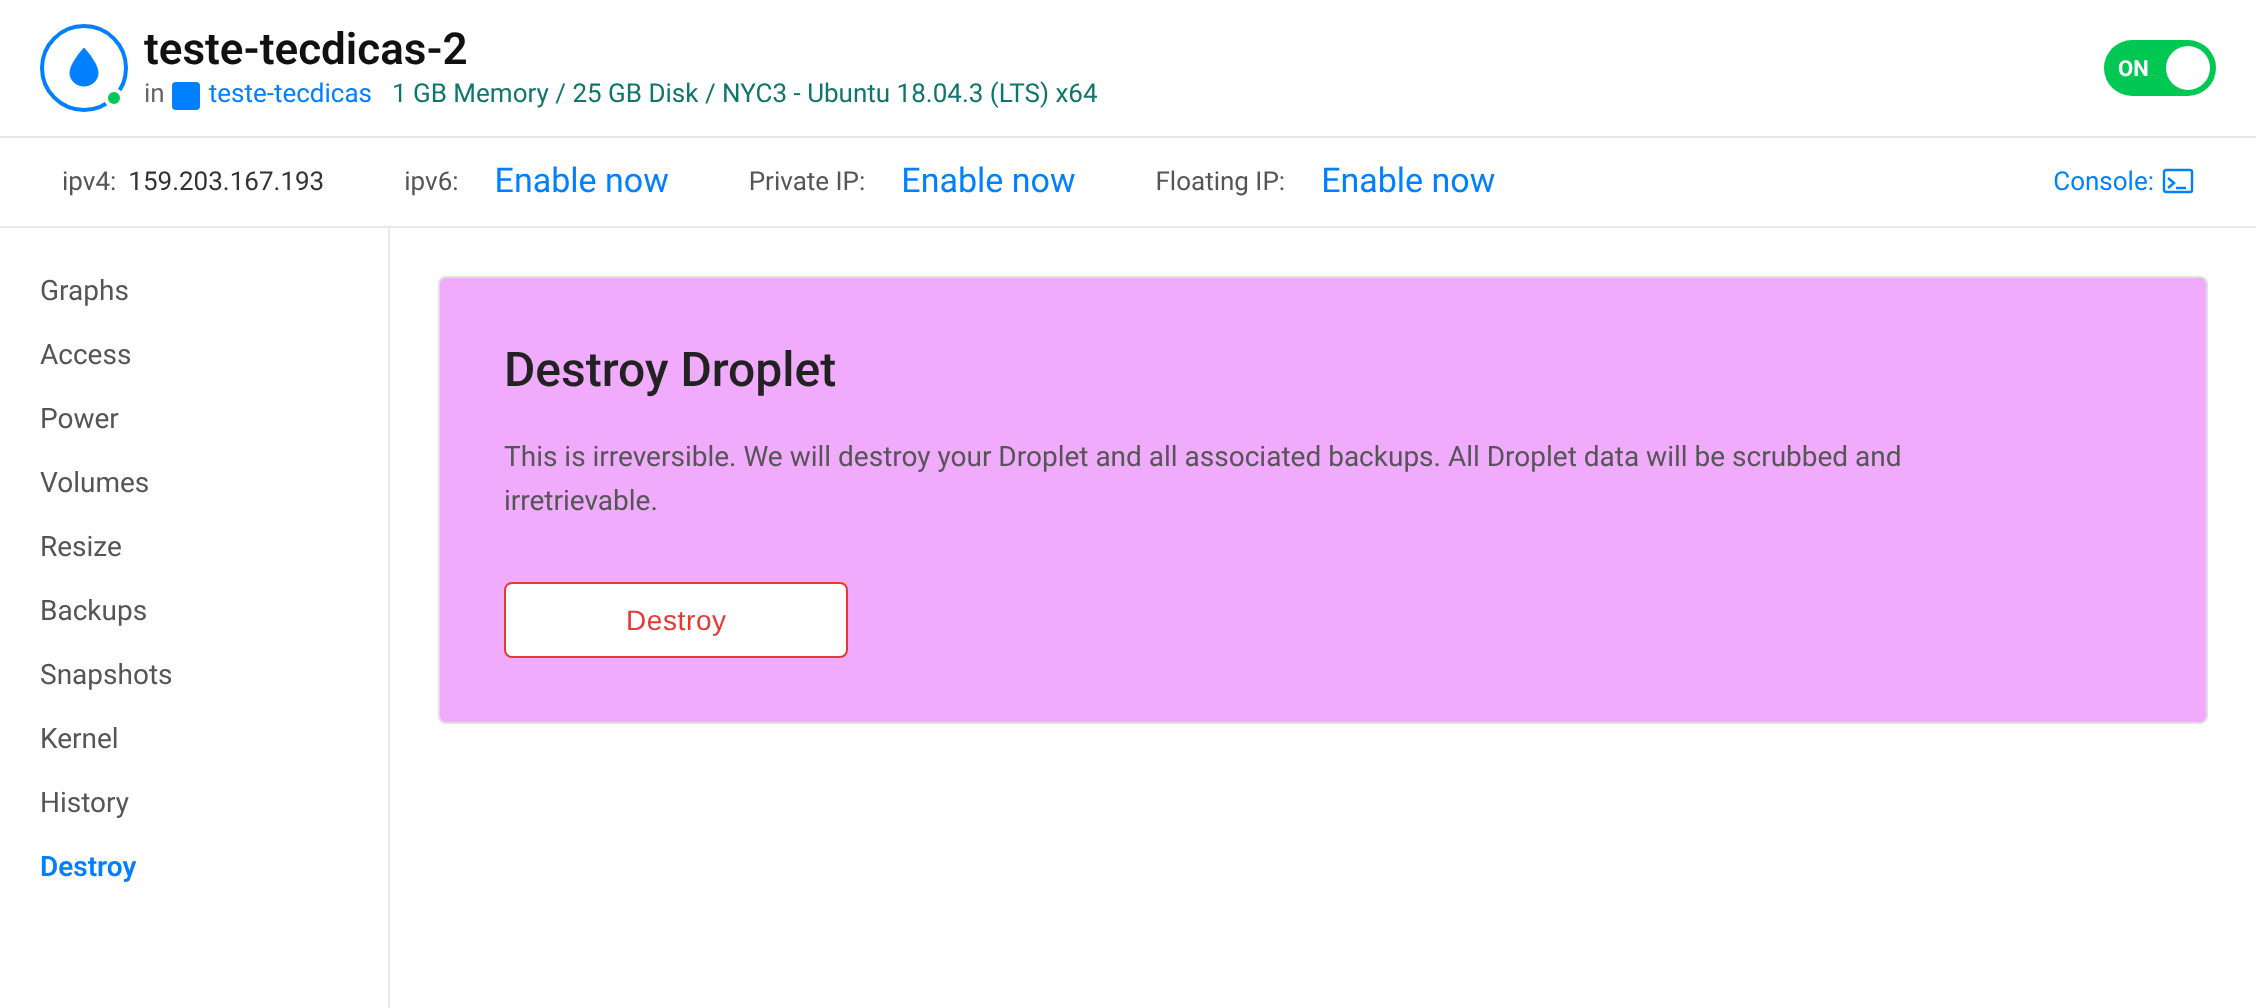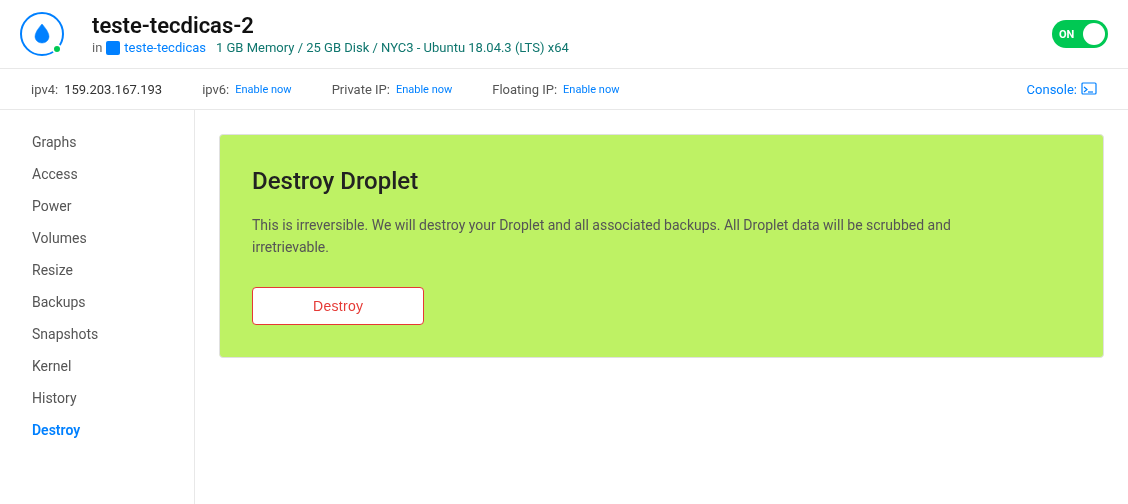--- a/index.html
+++ b/index.html
@@ -1,53 +1,53 @@
 <!DOCTYPE html>
 <html><head>
   <meta charset="utf-8">
   <style>
     * { box-sizing: border-box; margin: 0; padding: 0; }
     body { font-family: -apple-system, BlinkMacSystemFont, 'Segoe UI', Roboto, sans-serif; background: #fff; color: #333; font-size: 14px; }
 
     
     .header { display: flex; align-items: center; justify-content: space-between; padding: 12px 20px; border-bottom: 1px solid #e8e8e8; }
-    .header-left { display: flex; align-items: center; gap: 28px; }
+    .header-left { display: flex; align-items: center; gap: 8px; }
     .droplet-icon { width: 44px; height: 44px; border-radius: 50%; border: 2px solid #0080ff; display: flex; align-items: center; justify-content: center; position: relative; }
     .droplet-icon svg { width: 24px; height: 24px; }
     .status-dot { width: 10px; height: 10px; border-radius: 50%; background: #00c853; border: 2px solid #fff; position: absolute; bottom: 0; right: 0; }
     .header-info h1 { font-size: 22px; font-weight: 600; color: #111; }
     .header-meta { font-size: 13px; color: #666; display: flex; align-items: center; gap: 4px; margin-top: 2px; }
     .project-icon { width: 14px; height: 14px; background: #0080ff; border-radius: 2px; display: inline-block; }
     .project-link { color: #0080ff; text-decoration: none; }
 
     
     .toggle-wrapper { display: flex; align-items: center; }
     .toggle { width: 56px; height: 28px; background: #00c853; border-radius: 14px; display: flex; align-items: center; padding: 3px; cursor: pointer; position: relative; }
     .toggle-label { color: #fff; font-size: 11px; font-weight: 700; position: absolute; left: 7px; }
     .toggle-knob { width: 22px; height: 22px; background: #fff; border-radius: 50%; position: absolute; right: 3px; }
 
     
     .info-bar { display: flex; align-items: center; padding: 12px 31px; border-bottom: 1px solid #e8e8e8; gap: 40px; }
     .info-item { display: flex; align-items: center; gap: 6px; }
     .info-label { color: #555; font-size: 13px; }
     .info-value { color: #333; font-size: 13px; }
-    .enable-link { color: #0080ff; text-decoration: none; font-size: 11px; cursor: pointer; }
+    .enable-link { color: #0080ff; text-decoration: none; font-size: 17px; cursor: pointer; margin-left: 12px; }
     .console-link { color: #0080ff; text-decoration: none; font-size: 13px; cursor: pointer; display: flex; align-items: center; gap: 4px; margin-left: auto; }
 
     
     .main { display: flex; min-height: 400px; }
 
     
     .sidebar { width: 195px; padding: 16px 0; border-right: 1px solid #e8e8e8; }
-    .sidebar-item { display: block; padding: 8px 32px; color: #555; font-size: 14px; text-decoration: none; cursor: pointer; }
+    .sidebar-item { display: block; padding: 8px 20px; color: #555; font-size: 14px; text-decoration: none; cursor: pointer; }
     .sidebar-item.active { color: #0080ff; font-weight: 600; }
 
     
     .content { flex: 1; padding: 24px; }
-    .card { background: #bef264; border: 1px solid #e0e0e0; border-radius: 4px; padding: 32px; }
+    .card { background: #f0abfc; border: 1px solid #e0e0e0; border-radius: 4px; padding: 32px; }
     .card-title { font-size: 24px; font-weight: 500; color: #222; margin-bottom: 16px; }
     .card-desc { font-size: 14px; color: #555; line-height: 1.6; margin-bottom: 28px; max-width: 700px; margin-top: 19px; }
     .destroy-btn { border: 1px solid #e53935; background: #fff; color: #e53935; font-size: 14px; font-weight: 500; padding: 10px 60px; border-radius: 4px; cursor: pointer; letter-spacing: 0.3px; }
   </style>
 </head>
 <body>
 
 <div>
 
   <div class="header">

